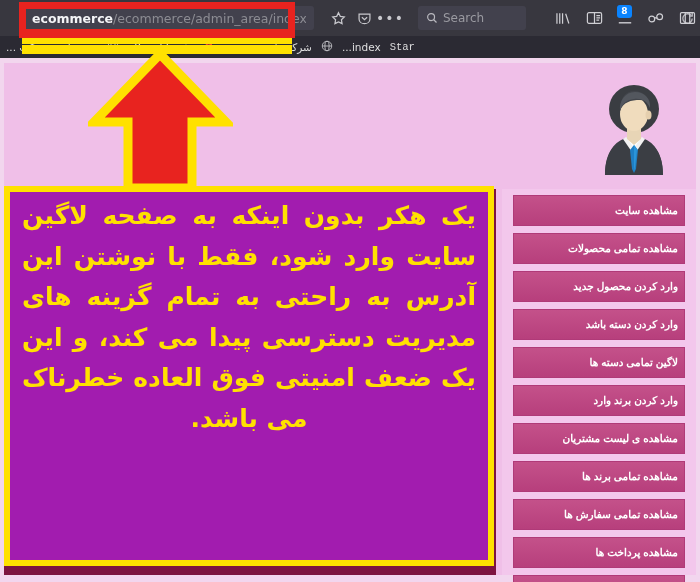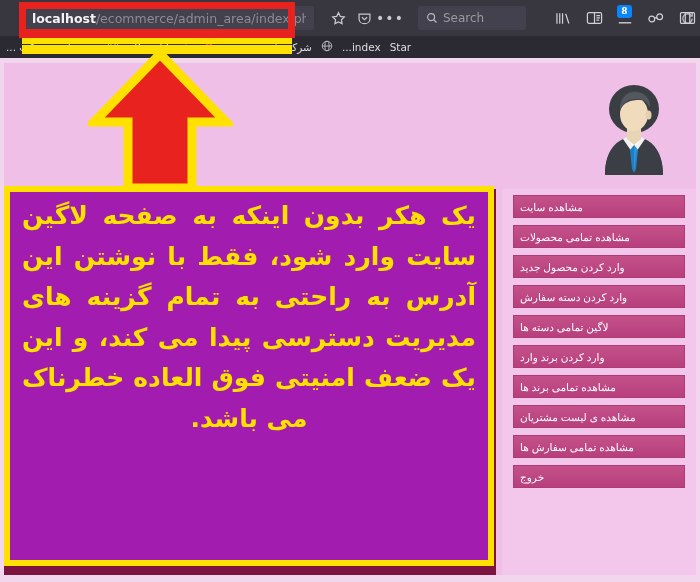--- a/index.html
+++ b/index.html
@@ -212,29 +212,29 @@
     width: 194px;
     height: 386px;
     background: #f3c7ec;
     padding-top: 6px;
     box-sizing: border-box;
   }
   .side-btn {
     display: block;
     width: 172px;
     margin: 0 auto 7px auto;
-    height: 23px;
+    height: 31px;
     line-height: 21px;
     background: #c04a84;
     background: linear-gradient(180deg, #c4518a 0%, #b73f7c 100%);
     border: 1px solid #b03a78;
     color: #ffffff;
     font-size: 10.5px;
-    font-weight: 400;
-    text-align: left;
+    font-weight: 700;
+    text-align: right;
     box-sizing: border-box;
     cursor: pointer;
     white-space: nowrap;
   }
 
   
   #ann-url-rect {
     position: absolute;
     left: 19px; top: 2px;
     width: 276px; height: 36px;
@@ -303,21 +303,21 @@
 
     <div class="nav-btn" style="margin-left:4px;">
       <svg width="15" height="15" viewBox="0 0 16 16" fill="none" stroke="#b8b8bd" stroke-width="1.5">
         <path d="M13 8a5 5 0 1 1-1.6-3.7"></path>
         <path d="M13 2.2V5.3H9.9"></path>
       </svg>
     </div>
 
     <div id="urlbar-wrap">
       <span id="urlbar-text">
-        <b>localhost</b><span>/ecommerce/admin_area/index.php</span>
+        <b>ecommerce</b><span>/ecommerce/admin_area/index.php</span>
       </span>
     </div>
 
     <div id="toolbar-mid">
       <span class="mid-icon dots">•••</span>
       <span class="mid-icon">
         <svg width="15" height="15" viewBox="0 0 16 16" fill="none" stroke="#c8c8cd" stroke-width="1.3">
           <path d="M2.2 3.3h11.6v5.1c0 3-2.6 5.1-5.8 5.1S2.2 11.4 2.2 8.4z"></path>
           <path d="M5.2 6.6 8 9.2l2.8-2.6"></path>
         </svg>
@@ -398,21 +398,21 @@
         <svg width="12" height="12" viewBox="0 0 16 16" fill="none" stroke="#c2c2c6" stroke-width="1.2">
           <circle cx="8" cy="8" r="6.3"></circle>
             <ellipse cx="8" cy="8" rx="2.8" ry="6.3"></ellipse>
             <path d="M1.9 8h12.2"></path>
         </svg>
       </span>
     </span>
     <span class="bm">
       <span>index...</span>
     </span>
-    <span class="bm" style="margin-right:auto;">
+    <span class="bm" style="margin-right:auto;font-family:Liberation Mono, monospace;">
       <span>Star</span>
     </span>
   </div>
 </div>
 
 <div id="page">
   <div id="page-inner">
 
     <div id="header-band">
       <div id="avatar">
@@ -441,26 +441,27 @@
       </div>
     </div>
 
     <div id="content-row">
       <div id="main-panel"></div>
 
       <div id="sidebar">
         <button class="side-btn">مشاهده سایت</button>
         <button class="side-btn">مشاهده تمامی محصولات</button>
         <button class="side-btn">وارد کردن محصول جدید</button>
-        <button class="side-btn">وارد کردن دسته سفارش</button>
+        <button class="side-btn">وارد کردن دسته باشد</button>
         <button class="side-btn">لاگین تمامی دسته ها</button>
         <button class="side-btn">وارد کردن برند وارد</button>
+        <button class="side-btn">مشاهده ی لیست مشتریان</button>
         <button class="side-btn">مشاهده تمامی برند ها</button>
-        <button class="side-btn">مشاهده ی لیست مشتریان</button>
         <button class="side-btn">مشاهده تمامی سفارش ها</button>
+        <button class="side-btn">مشاهده پرداخت ها</button>
         <button class="side-btn">خروج</button>
       </div>
     </div>
 
   </div>
 </div>
 
 <div id="ann-red-bar"></div>
 <div id="ann-yellow-bar"></div>
 <div id="ann-yellow-bar2"></div>

